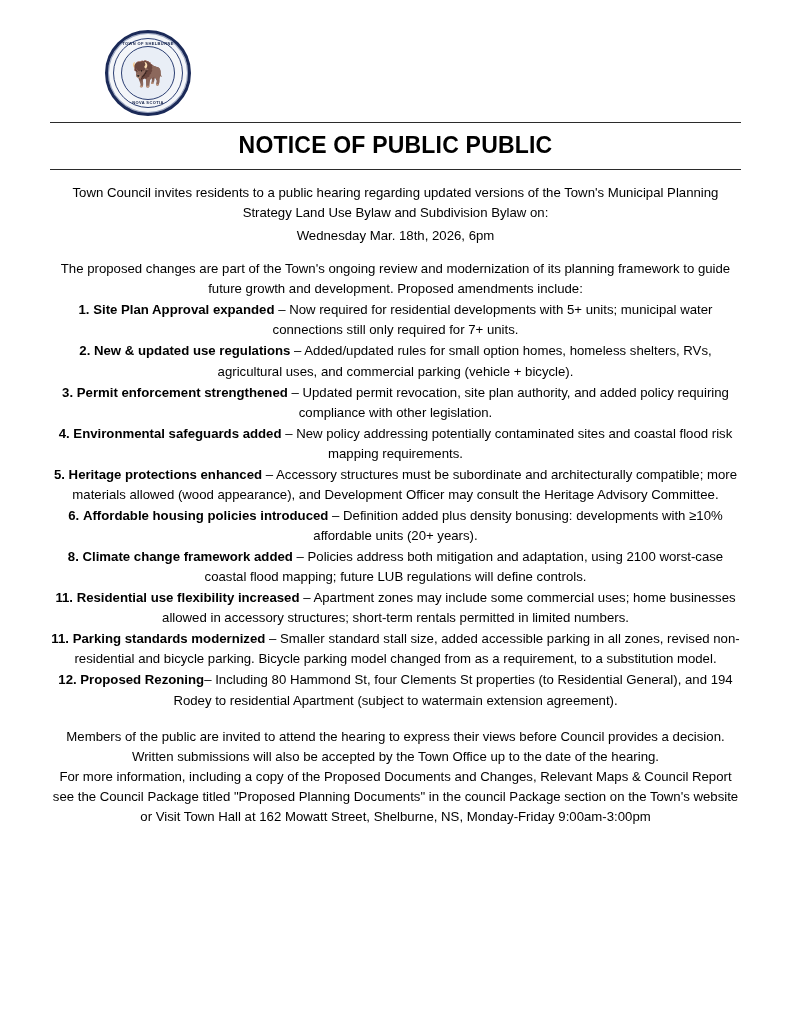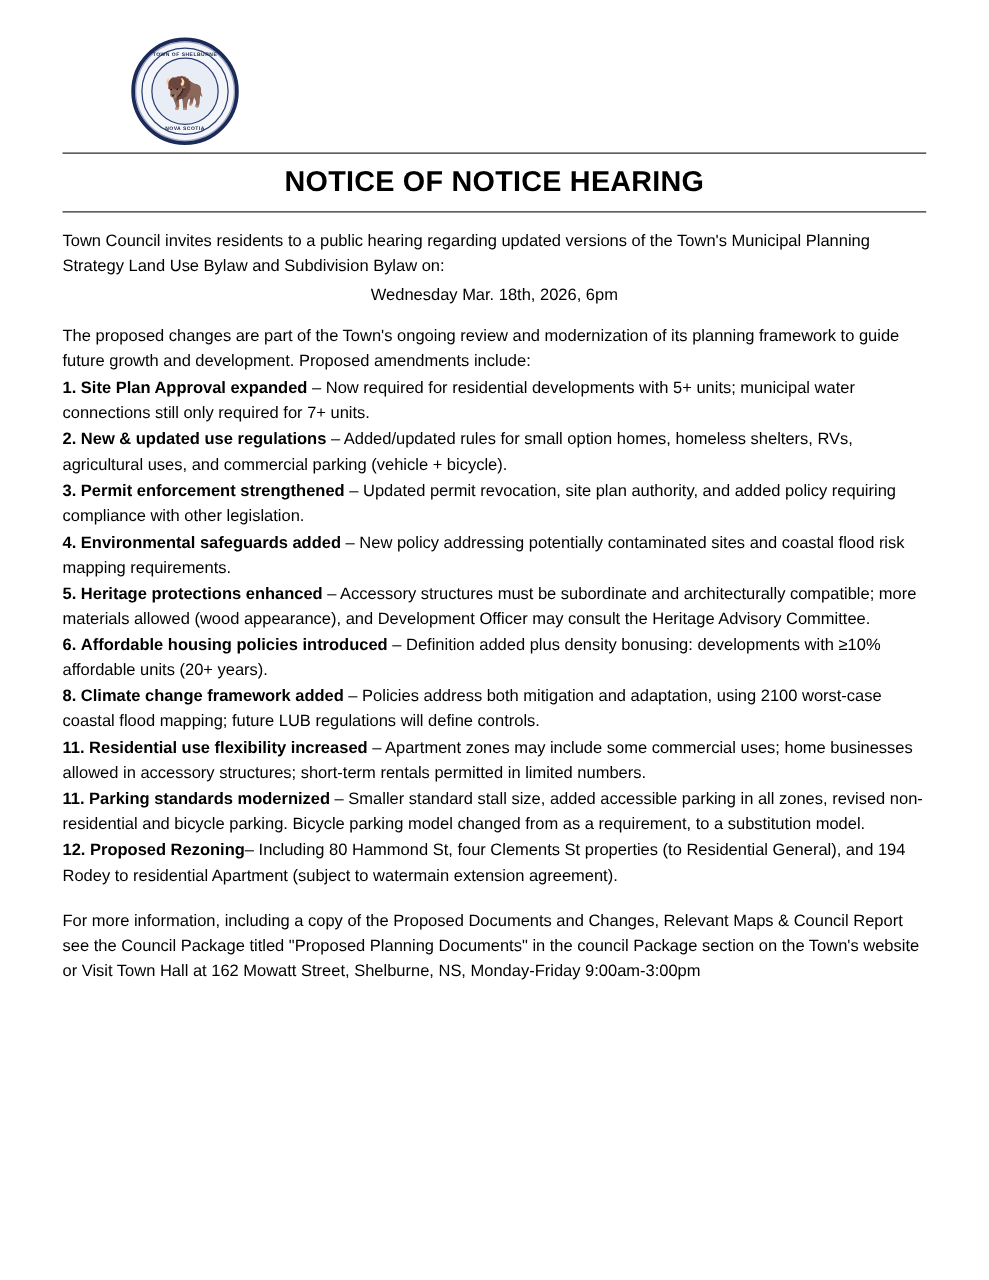--- a/index.html
+++ b/index.html
@@ -84,20 +84,21 @@
     letter-spacing: 0.2px;
     padding: 9px 0 8px 0;
     font-family: "Liberation Sans", sans-serif;
   }
   .body {
     font-size: 13.2px;
     line-height: 1.52;
   }
   .body p {
     margin: 0 0 0 0;
+    text-align: center;
   }
   .intro {
     margin-bottom: 2px !important;
   }
   .center-line {
     text-align: center;
     font-weight: normal;
     margin: 3px 0 0 0 !important;
   }
   .center-line.second {
@@ -124,21 +125,21 @@
       <div class="ring"></div>
       <div class="inner"></div>
       <div class="top-text">TOWN OF SHELBURNE</div>
       <div class="moose">🦬</div>
       <div class="bottom-text">NOVA SCOTIA</div>
     </div>
   </div>
 
   <hr class="rule">
 
-  <div class="title">NOTICE OF NOTICE HEARING</div>
+  <div class="title">NOTICE OF PUBLIC PUBLIC</div>
 
   <hr class="rule">
 
   <div class="body">
 
     <p class="intro para-gap">Town Council invites residents to a public hearing regarding updated versions of the Town's Municipal Planning Strategy Land Use Bylaw and Subdivision Bylaw on:</p>
 
     <p class="center-line">Wednesday Mar. 18th, 2026, 6pm</p>
 
 
@@ -161,17 +162,18 @@
 
 
     <p class="item"><b>11.</b> <b>Residential use flexibility increased</b><span> – Apartment zones may include some commercial uses; home businesses allowed in accessory structures; short-term rentals permitted in limited numbers.</span></p>
 
     <p class="item"><b>11.</b> <b>Parking standards modernized</b><span> – Smaller standard stall size, added accessible parking in all zones, revised non-residential and bicycle parking. Bicycle parking model changed from as a requirement, to a substitution model.</span></p>
 
     <p class="item"><b>12.</b> <b>Proposed Rezoning</b><span>– Including 80 Hammond St, four Clements St properties (to Residential General), and 194 Rodey to residential Apartment (subject to watermain extension agreement).</span></p>
 
     <div class="spacer-block"></div>
 
+    <p>Members of the public are invited to attend the hearing to express their views before Council provides a decision. Written submissions will also be accepted by the Town Office up to the date of the hearing.</p>
 
     <p>For more information, including a copy of the Proposed Documents and Changes, Relevant Maps &amp; Council Report see the Council Package titled "Proposed Planning Documents" in the council Package section on the Town's website or Visit Town Hall at 162 Mowatt Street, Shelburne, NS, Monday-Friday 9:00am-3:00pm</p>
 
   </div>
 </div>
 
 </body></html>

